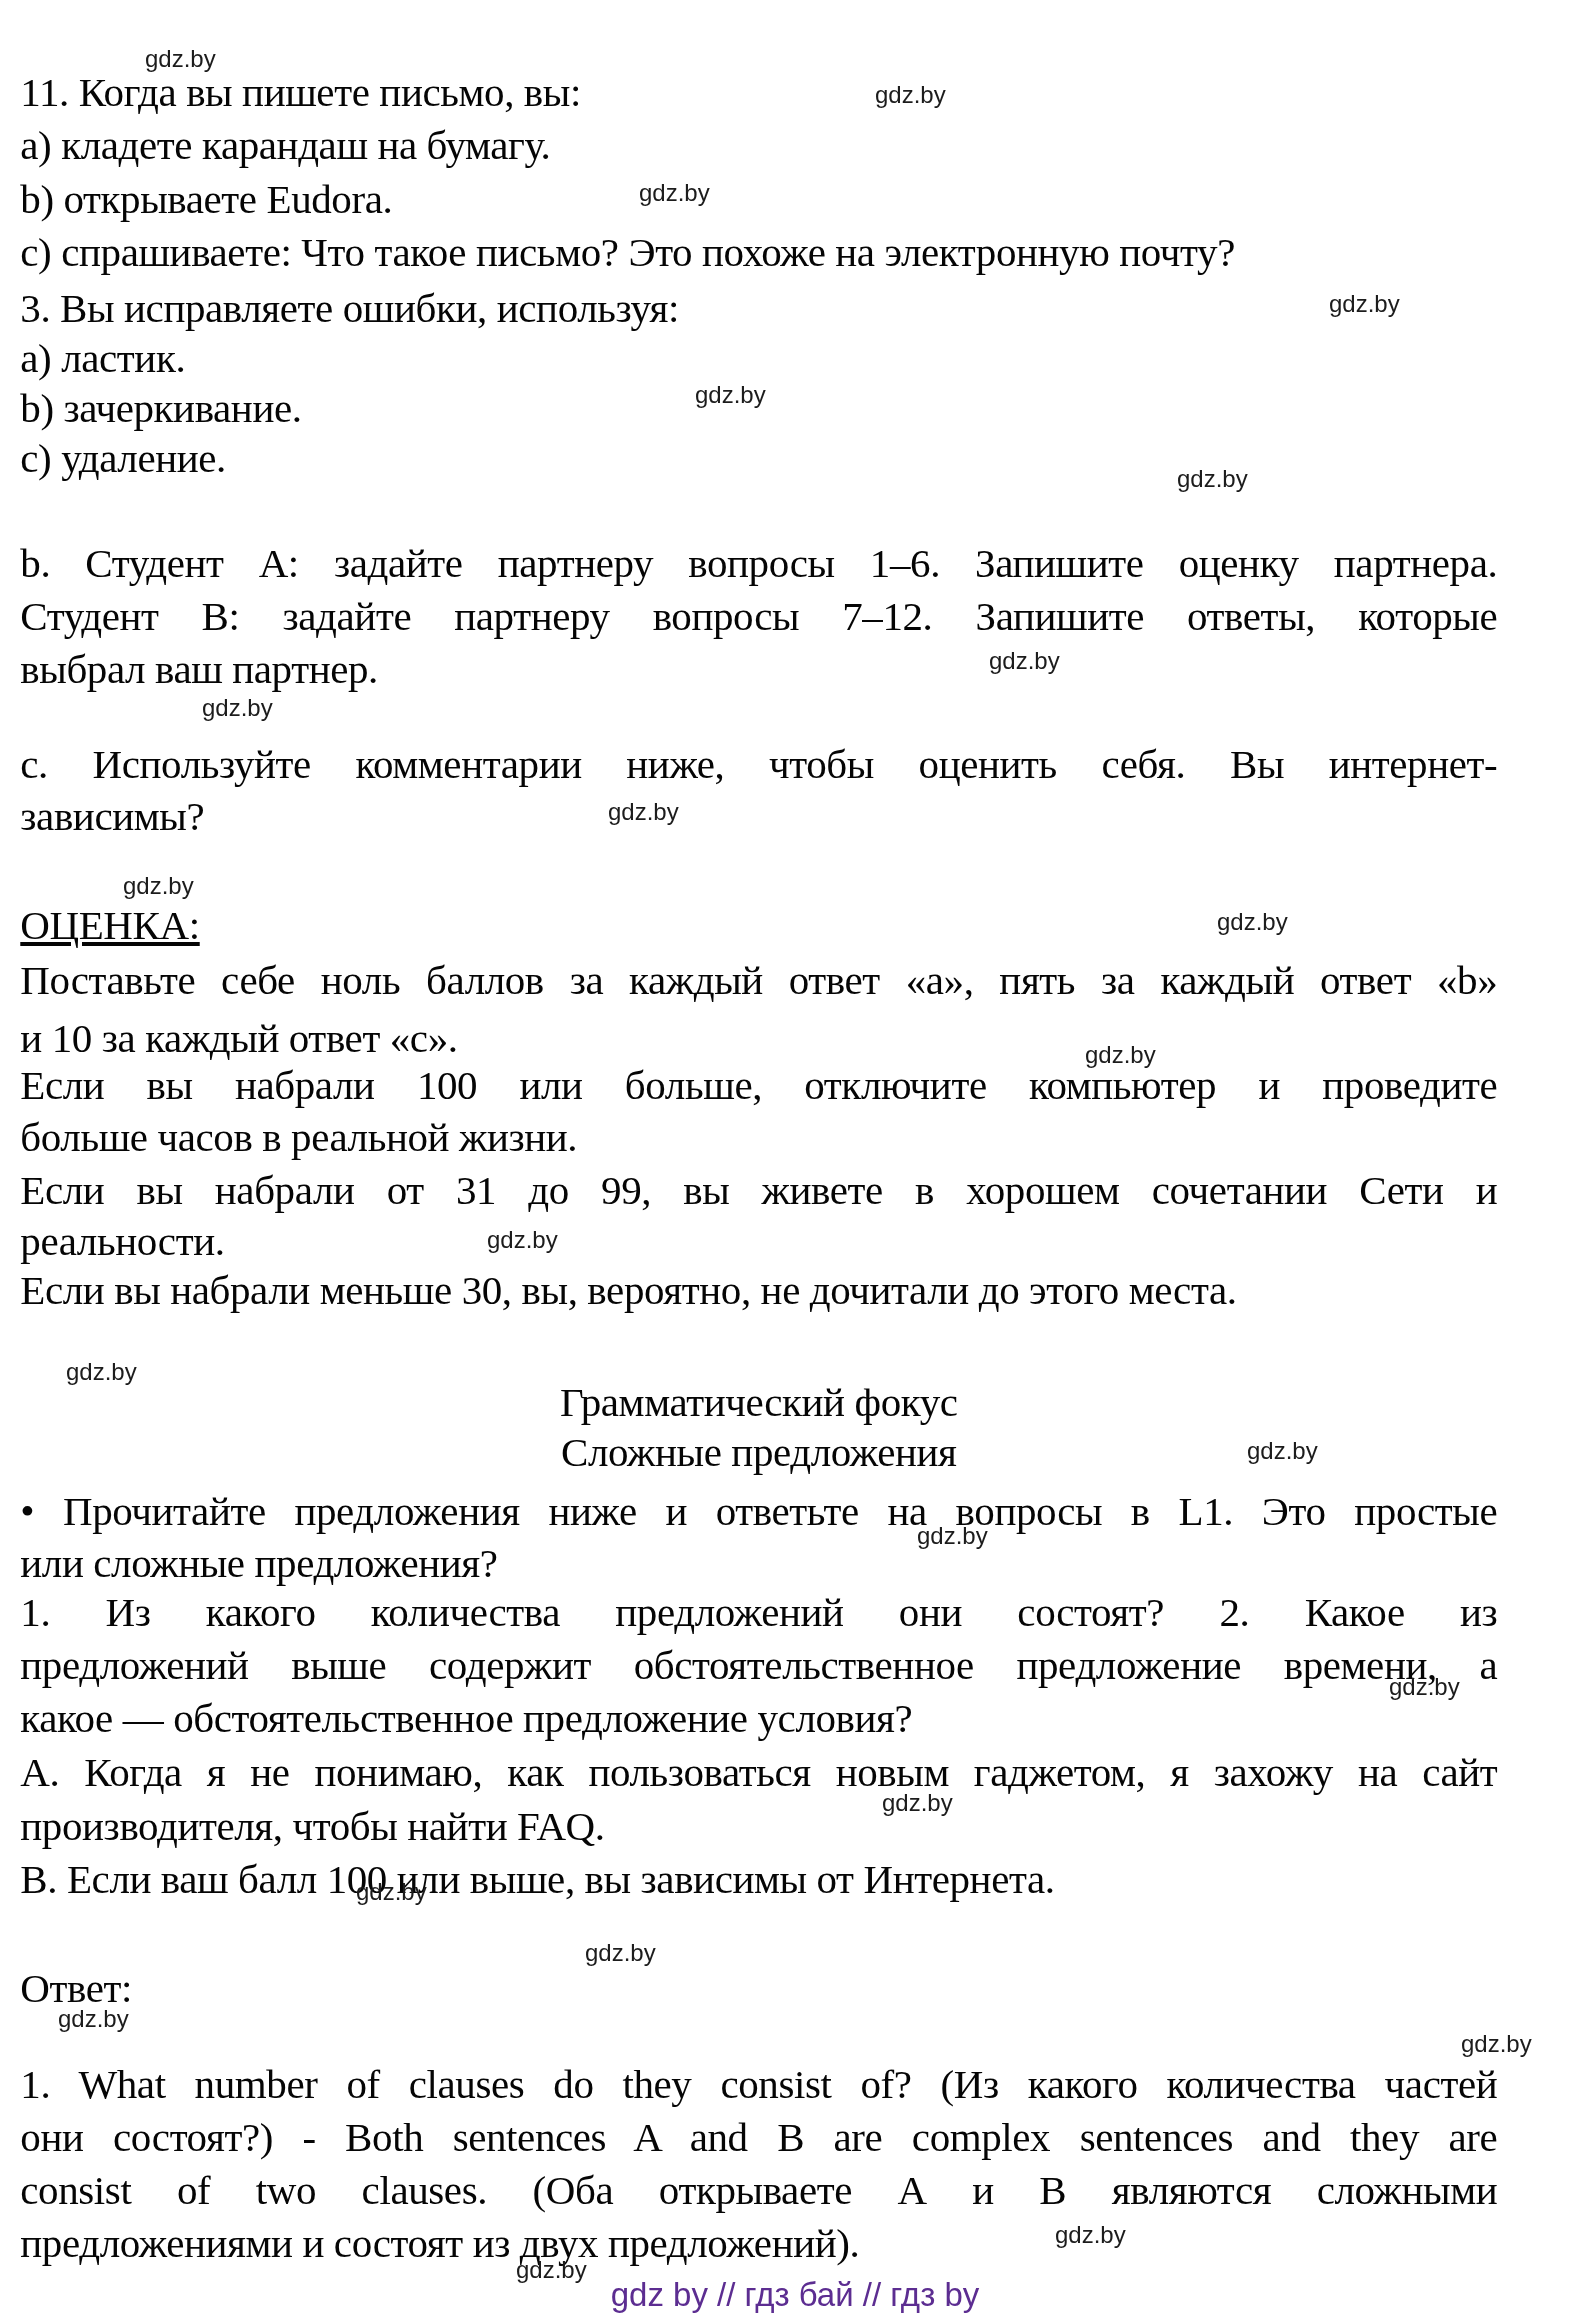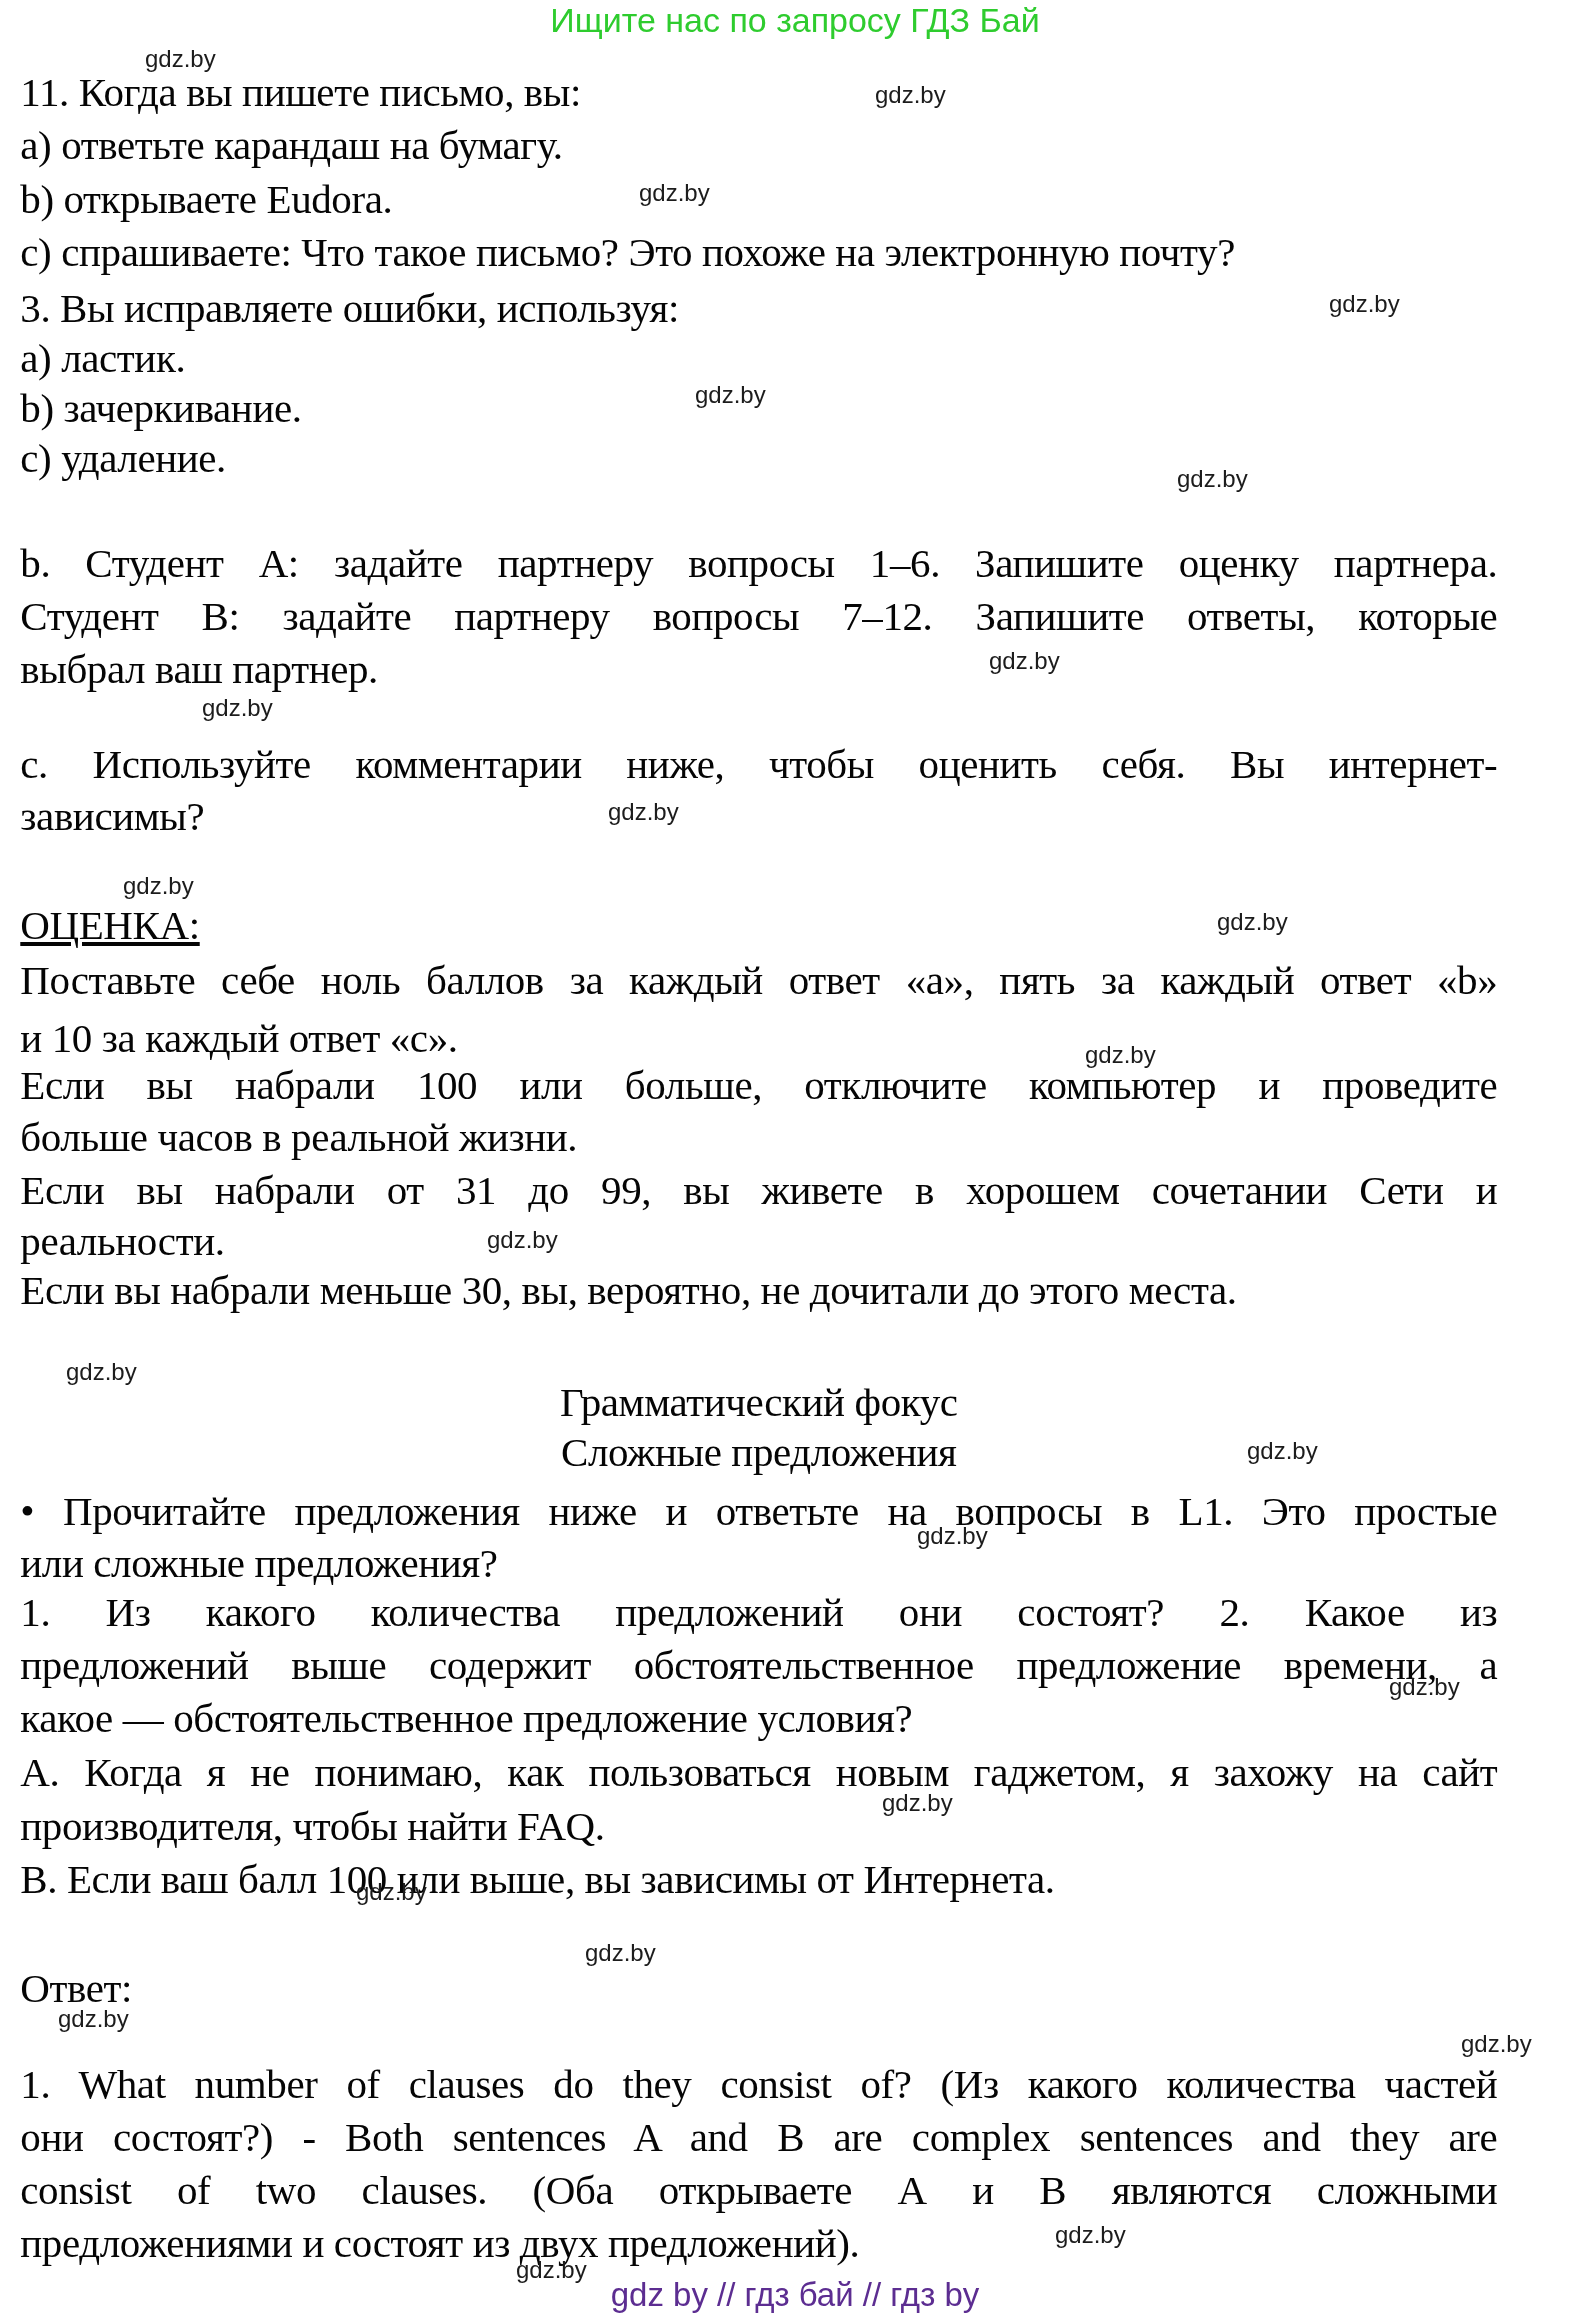--- a/index.html
+++ b/index.html
@@ -58,25 +58,24 @@
     text-align: center;
     font-family: "Liberation Sans", "DejaVu Sans", sans-serif;
     font-size: 33px;
     line-height: 1.1;
   }
 </style>
 </head>
 <body>
 
 <div class="page">
-  <div class="promo-header" style="color: rgb(46, 204, 46);">Ищите нас по запросу ГДЗ Бай</div>
 
   <div id="lines-root">
       <div class="line " style="top: 70px;">11. Когда вы пишете письмо, вы:</div>
-      <div class="line " style="top: 123px;">a) ответьте карандаш на бумагу.</div>
+      <div class="line " style="top: 123px;">a) кладете карандаш на бумагу.</div>
       <div class="line " style="top: 177px;">b) открываете Eudora.</div>
       <div class="line " style="top: 230px;">c) спрашиваете: Что такое письмо? Это похоже на электронную почту?</div>
       <div class="line " style="top: 286px;">3. Вы исправляете ошибки, используя:</div>
       <div class="line " style="top: 336px;">a) ластик.</div>
       <div class="line " style="top: 386px;">b) зачеркивание.</div>
       <div class="line " style="top: 436px;">c) удаление.</div>
       <div class="line justify" style="top: 541px;">b. Студент А: задайте партнеру вопросы 1–6. Запишите оценку партнера.</div>
       <div class="line justify" style="top: 594px;">Студент В: задайте партнеру вопросы 7–12. Запишите ответы, которые</div>
       <div class="line " style="top: 647px;">выбрал ваш партнер.</div>
       <div class="line justify" style="top: 742px;">c. Используйте комментарии ниже, чтобы оценить себя. Вы интернет-</div>

